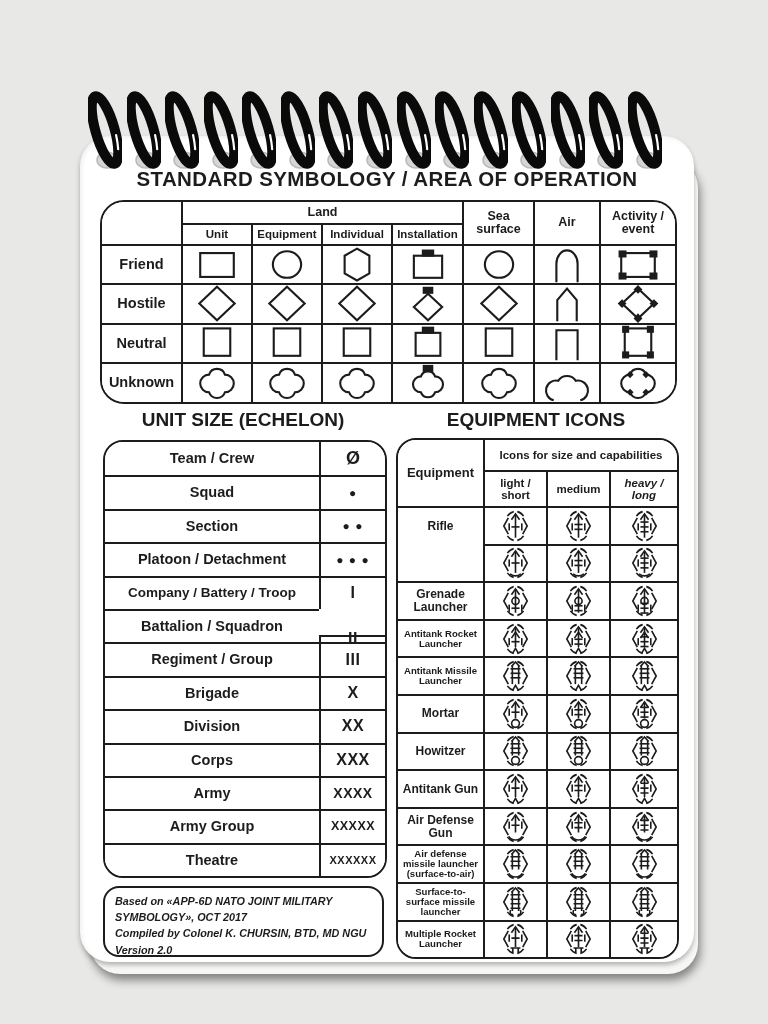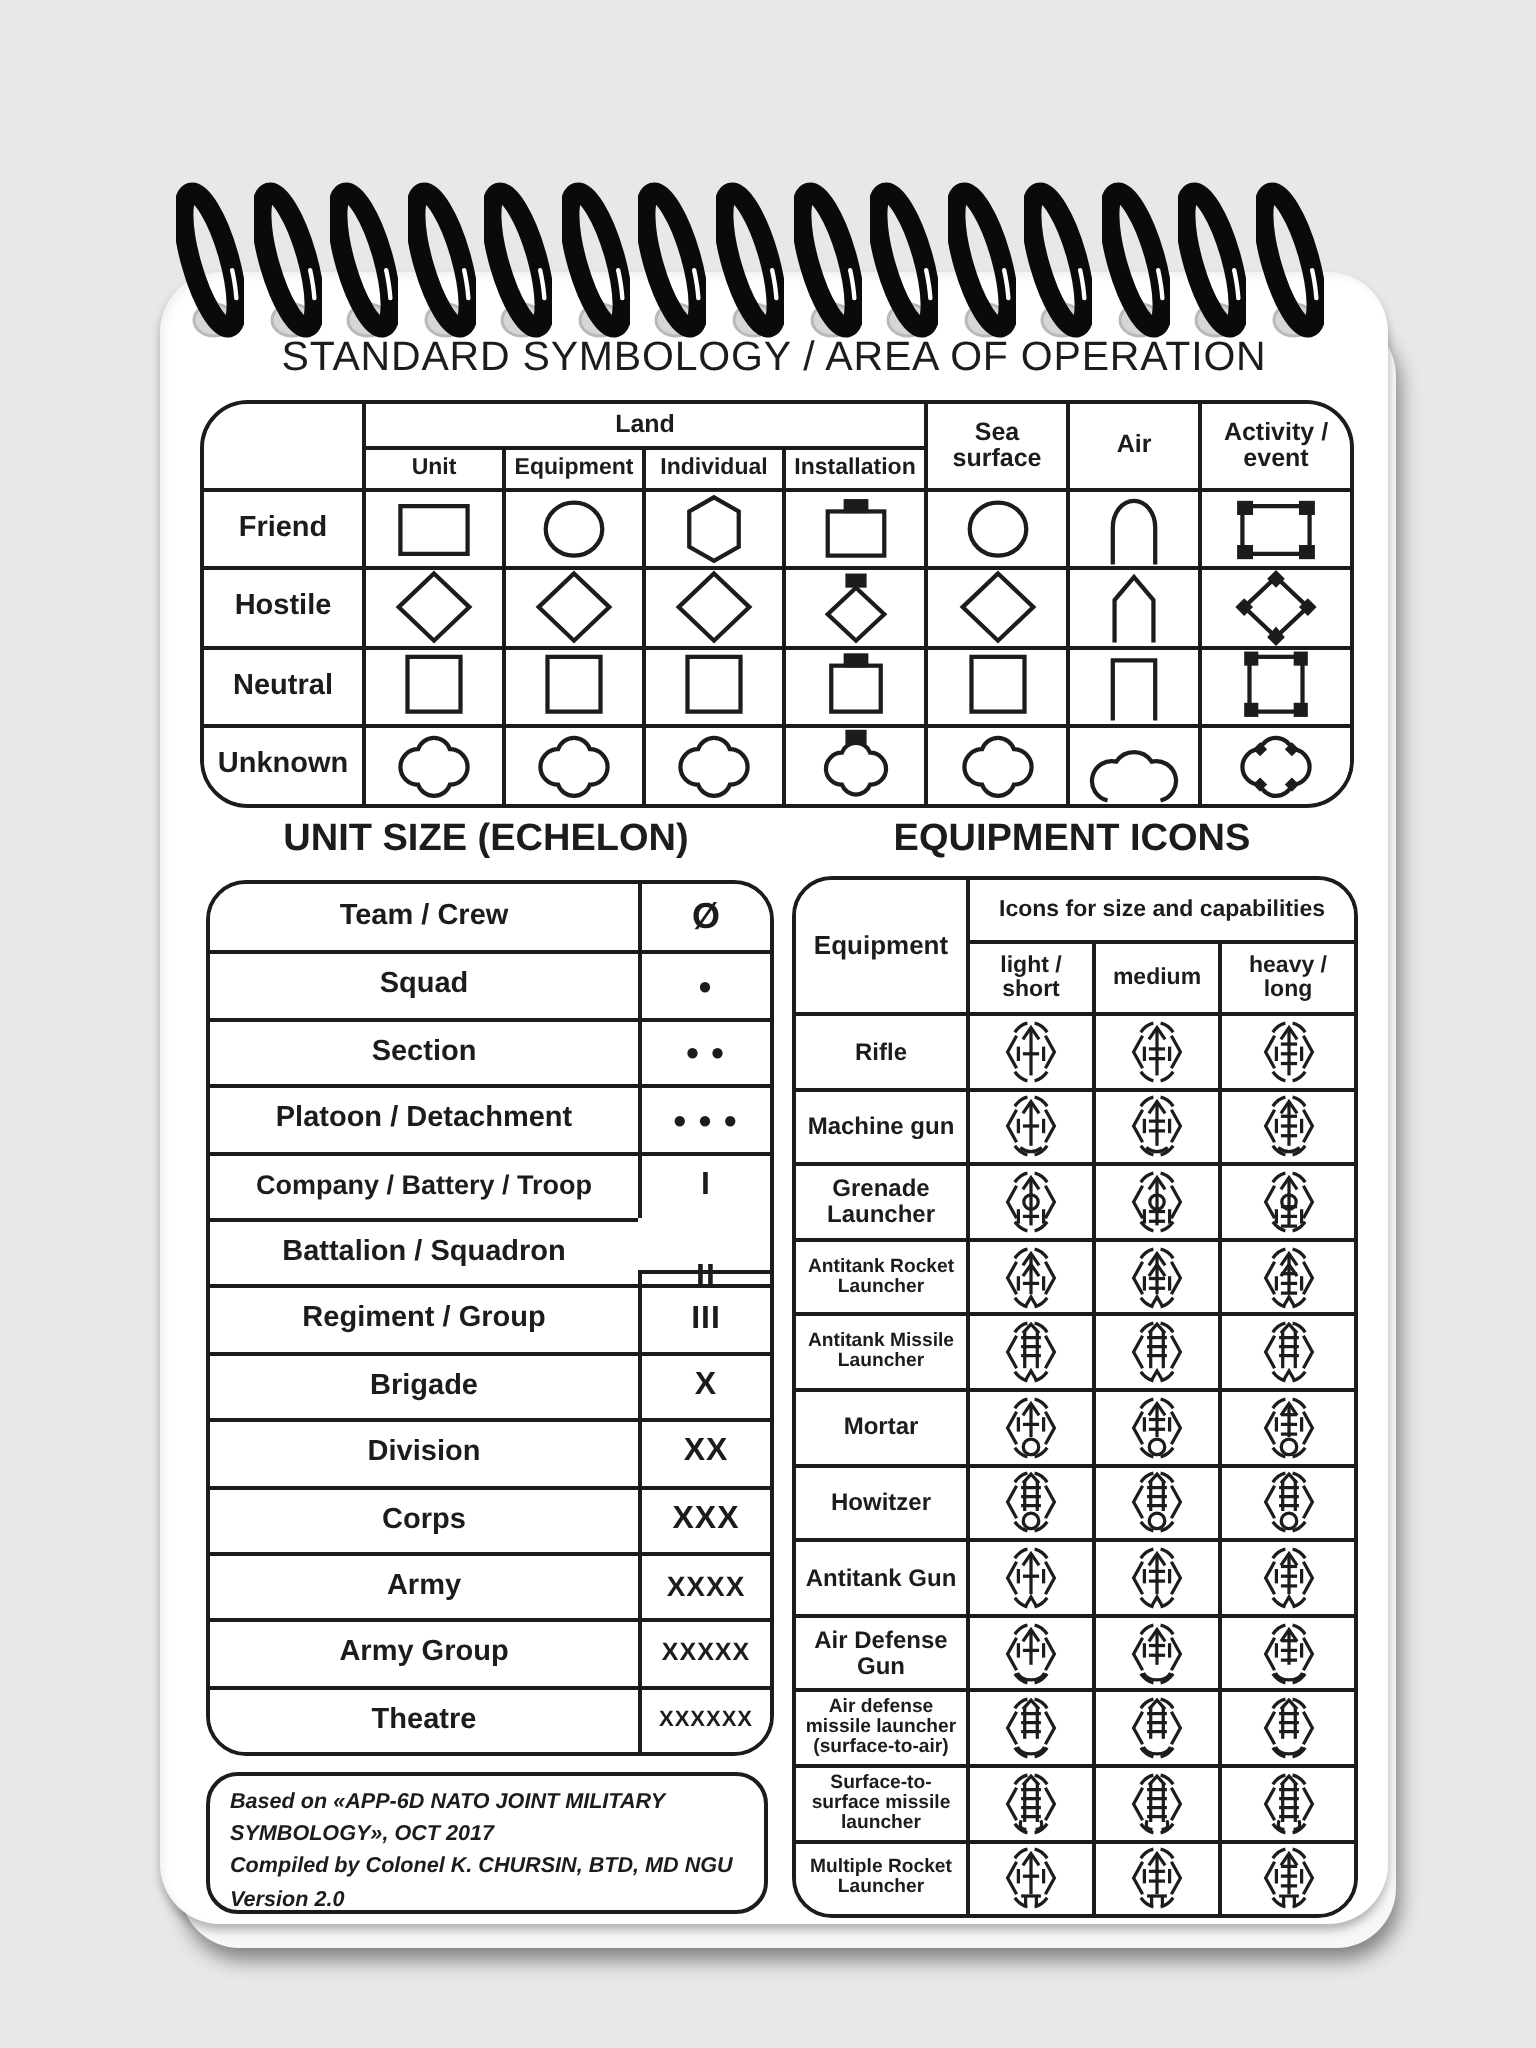--- a/index.html
+++ b/index.html
@@ -6,21 +6,21 @@
   .stage{position:relative;width:768px;height:1024px;background:#e8e8e6;overflow:hidden;
          font-family:"Liberation Sans",sans-serif;color:#1c1c1c;}
   .sheet-under{position:absolute;left:90px;top:158px;width:608px;height:816px;background:#f7f7f6;
          border-radius:30px;box-shadow:2px 6px 10px rgba(0,0,0,.45);}
   .paper{position:absolute;left:80px;top:136px;width:614px;height:826px;background:#ffffff;
          border-radius:30px;box-shadow:0 3px 5px rgba(0,0,0,.28), inset 2px 2px 4px rgba(0,0,0,.06);}
   .spiral{position:absolute;left:88px;top:82px;width:574px;height:102px;display:flex;
          justify-content:space-between;z-index:6;}
   .coil{width:34px;height:102px;}
   .page-title{position:absolute;left:80px;top:167px;width:614px;text-align:center;z-index:3;
-         font-size:20.5px;font-weight:normal;letter-spacing:.4px;}
+         font-size:20.5px;font-weight:bold;letter-spacing:.4px;}
   .section-title{position:absolute;z-index:3;text-align:center;font-size:19px;font-weight:bold;}
   .grid-box{position:absolute;z-index:3;background:#fff;border:2.5px solid #1c1c1c;overflow:hidden;display:grid;}
   .sym-grid{left:100px;top:200px;width:573px;border-radius:24px;
          grid-template-columns:79px 70px 70px 70px 71px 71px 66px 1fr;
          grid-template-rows:21px 21px repeat(4,39.4px);}
   .unit-grid{left:103px;top:440px;width:280px;border-radius:20px;
          grid-template-columns:1fr 66px;grid-auto-rows:33.4px;}
   .equip-grid{left:396px;top:438px;width:279px;border-radius:20px;
          grid-template-columns:85px 63px 63px 1fr;}
   .cell{display:flex;align-items:center;justify-content:center;text-align:center;
@@ -356,21 +356,21 @@
       <div class="cell rowlab ncl" style="white-space: nowrap;">Theatre</div>
       <div class="cell " style="font-weight: bold; font-size: 11px; letter-spacing: 0.5px;">XXXXXX</div>
     </div>
 
   <div class="section-title" style="left:392px;top:409px;width:288px;">EQUIPMENT ICONS</div>
   <div class="grid-box equip-grid" id="equipGrid" style="grid-template-rows: 30px 36px repeat(12, 37.6px);">
       <div class="cell hdr ncl nct" style="grid-area: 1 / 1 / 3 / 2; font-size: 13px;">Equipment</div>
       <div class="cell hdr nct" style="grid-area: 1 / 2 / 2 / 5; font-size: 11.5px; padding: 0px 14px;">Icons for size and capabilities</div>
       <div class="cell hdr" style="font-size: 11.5px; padding: 0px 6px; grid-area: 2 / 2 / 3 / 3;">light / short</div>
       <div class="cell hdr" style="font-size: 11.5px; padding: 0px 6px; grid-area: 2 / 3 / 3 / 4;">medium</div>
-      <div class="cell hdr" style="font-size: 11.5px; padding: 0px 1px; grid-area: 2 / 4 / 3 / 5;">heavy / long</div>
+      <div class="cell hdr" style="font-size: 11.5px; padding: 0px 1px; grid-area: 2 / 4 / 3 / 5; font-style: italic;">heavy / long</div>
       <div class="cell ncl" style="grid-area: 3 / 1 / 4 / 2; font-weight: bold; padding: 0px 2px; font-size: 12px;">Rifle</div>
       <div class="cell " style="grid-area: 3 / 2 / 4 / 3;">
         <svg viewBox="0 0 40 40" width="37" height="36" style="stroke-width:1.8">
           <path d="M12,11 L7,20 L12,29" class="ln"></path>
           <path d="M28,11 L33,20 L28,29" class="ln"></path>
           <path d="M11,9 Q14,4.8 18,4" class="ln"></path>
           <path d="M22,4 Q26,4.8 29,9" class="ln"></path>
           <path d="M11,31 Q14,35.2 18,36" class="ln"></path>
           <path d="M22,36 Q26,35.2 29,31" class="ln"></path>
           <path d="M20,33 L20,7" class="ln"></path>
@@ -406,21 +406,20 @@
           <path d="M22,36 Q26,35.2 29,31" class="ln"></path>
           <path d="M20,33 L20,7" class="ln"></path>
           <path d="M15.5,13 L20,6.5 L24.5,13" class="ln"></path>
           <line x1="15.5" y1="15.6" x2="24.5" y2="15.6" class="ln"></line>
           <line x1="15.5" y1="21" x2="24.5" y2="21" class="ln"></line>
           <line x1="15.5" y1="26.4" x2="24.5" y2="26.4" class="ln"></line>
           <line x1="13" y1="17" x2="13" y2="25" class="ln"></line>
           <line x1="27" y1="17" x2="27" y2="25" class="ln"></line>
         </svg>
       </div>
-      <div class="cell ncl" style="grid-area: 4 / 1 / 5 / 2; font-weight: bold; padding: 0px 2px; font-size: 12px;">Machine gun</div>
       <div class="cell " style="grid-area: 4 / 2 / 5 / 3;">
         <svg viewBox="0 0 40 40" width="37" height="36" style="stroke-width:1.8">
           <path d="M12,11 L7,20 L12,29" class="ln"></path>
           <path d="M28,11 L33,20 L28,29" class="ln"></path>
           <path d="M11,9 Q14,4.8 18,4" class="ln"></path>
           <path d="M22,4 Q26,4.8 29,9" class="ln"></path>
           <path d="M11,31 Q14,35.2 18,36" class="ln"></path>
           <path d="M22,36 Q26,35.2 29,31" class="ln"></path>
           <path d="M20,31 L20,7" class="ln"></path>
           <path d="M15.5,13 L20,6.5 L24.5,13" class="ln"></path>

